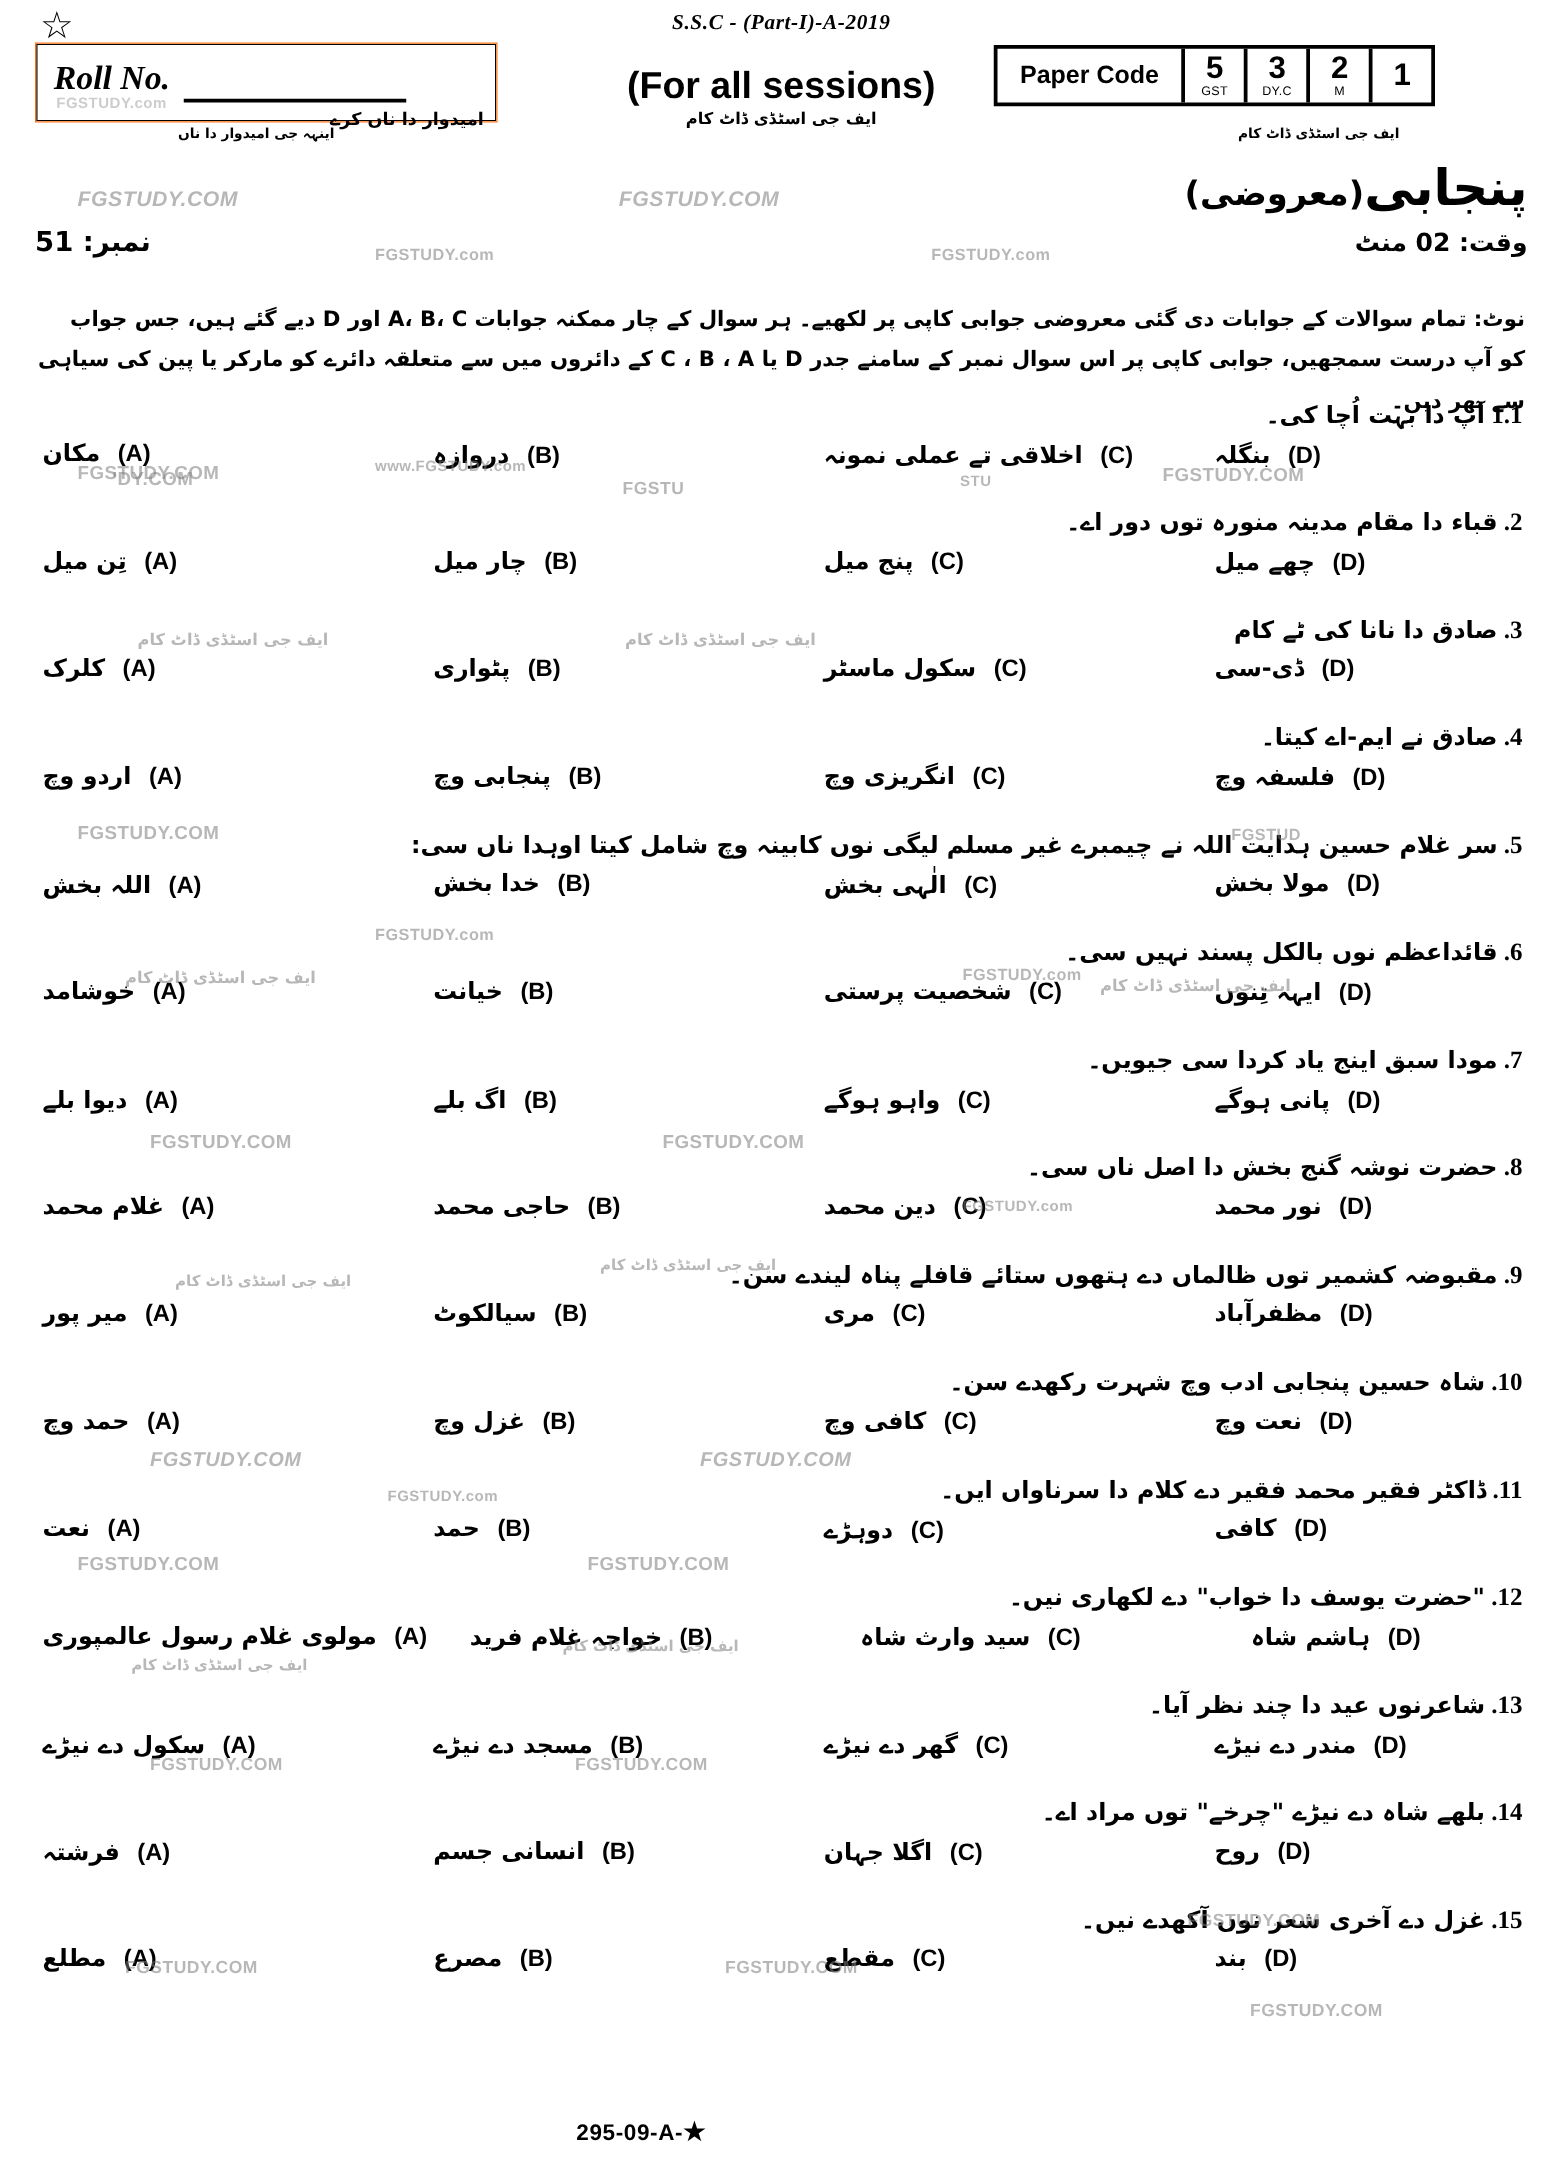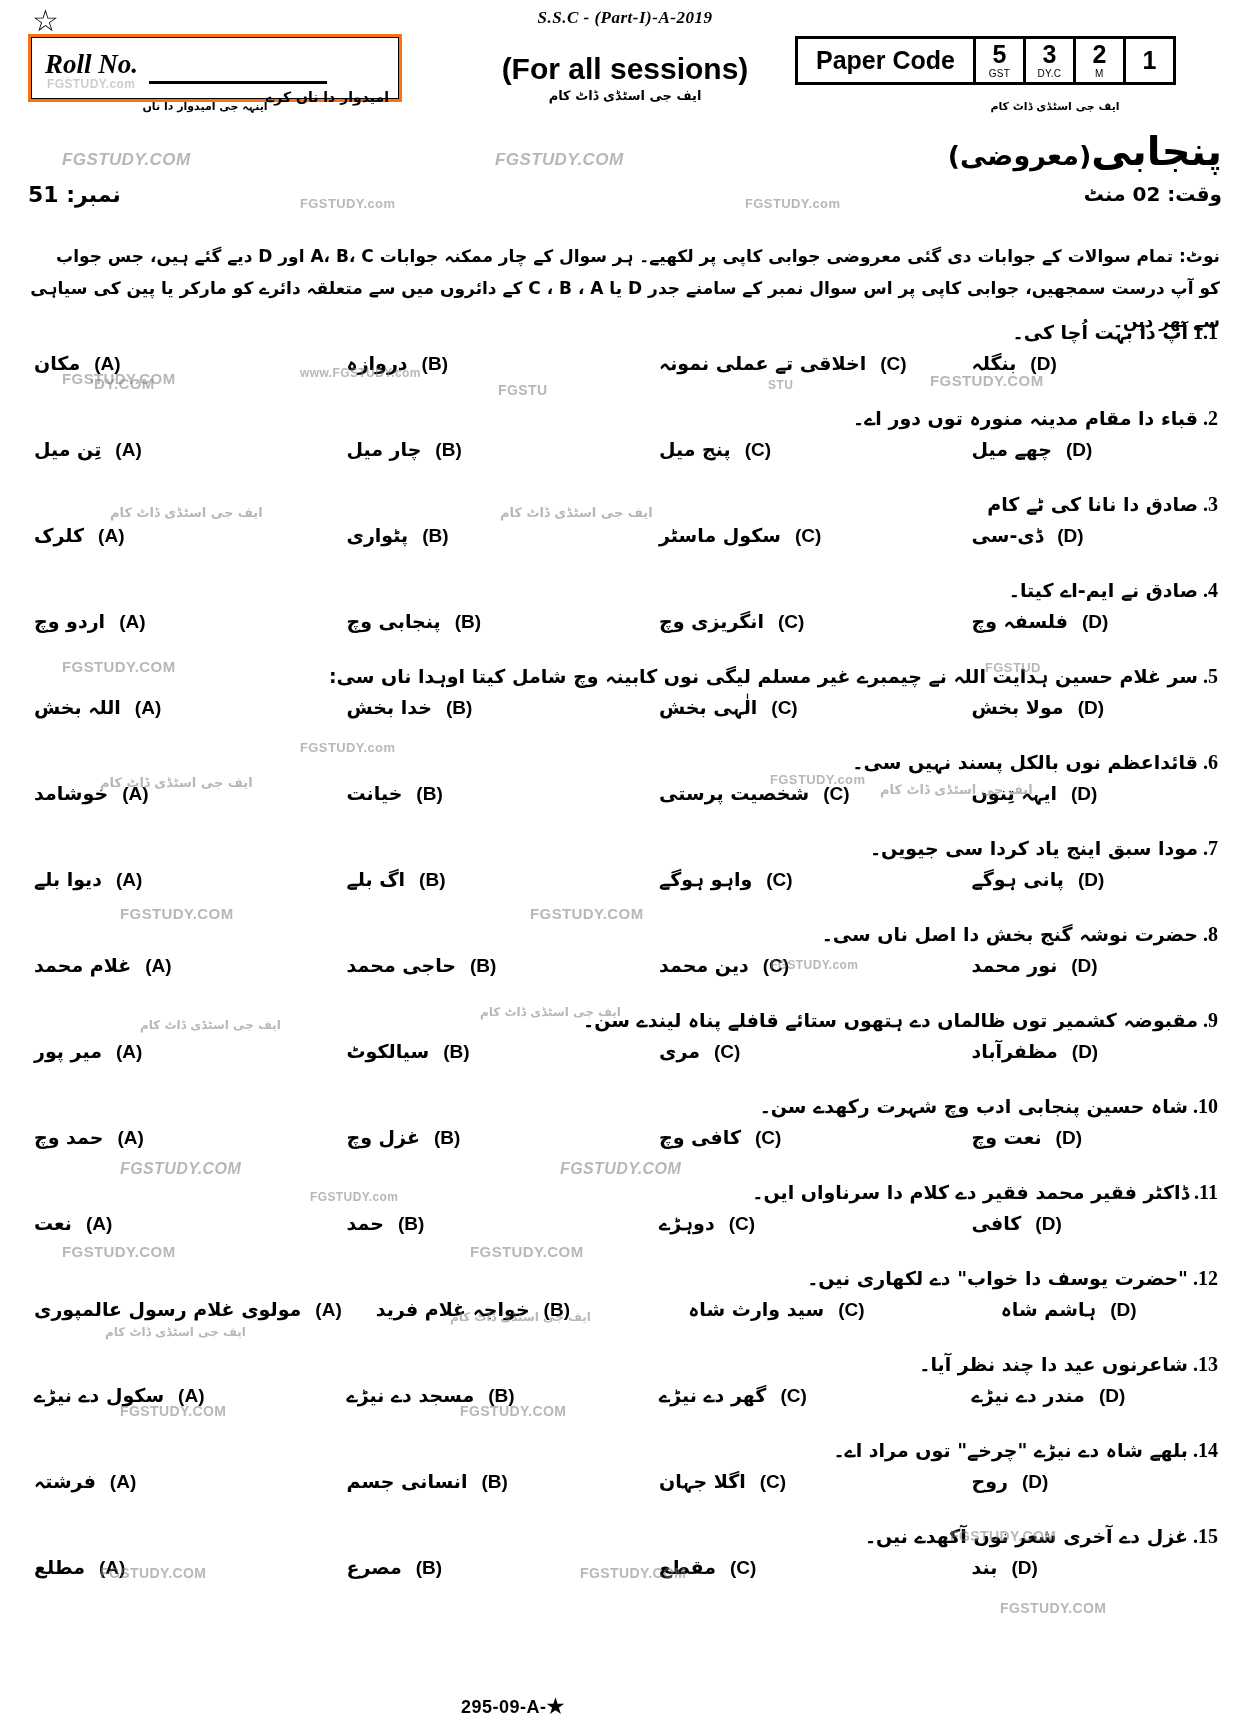--- a/index.html
+++ b/index.html
@@ -35,21 +35,21 @@
   .wm.urduwm{font-family:"DejaVu Sans",sans-serif;direction:rtl;font-weight:600;}
 
   
   #top-center-line{
     top:8px;left:0;width:1250px;text-align:center;
     font-family:"Liberation Serif",serif;font-style:italic;font-weight:700;
     font-size:17px;letter-spacing:.5px;
   }
   #roll-box{
     top:34px;left:28px;width:368px;height:62px;
-    border:3px solid #f97316;
+    border:1px solid #f97316;
     box-shadow:0 0 0 1px #000 inset;
     background:#fff;
   }
   #roll-star{
     top:6px;left:32px;font-size:30px;line-height:1;
   }
   #roll-label{
     position:absolute;top:12px;left:14px;
     font-family:"Liberation Serif",serif;
     font-style:italic;font-weight:700;font-size:27px;
@@ -80,21 +80,21 @@
   
   #paper-code-wrap{
     top:36px;left:795px;
     border:3px solid #000;
     display:flex;align-items:stretch;
     background:#fff;
   }
   #paper-code-wrap .pc-label{
     padding:7px 18px 7px 18px;
     font-family:"Liberation Sans",sans-serif;
-    font-weight:700;font-size:25px;
+    font-weight:700;font-size:20px;
     display:flex;align-items:center;
     border-right:3px solid #000;
     white-space:nowrap;
   }
   .pc-cell{
     width:47px;
     border-right:3px solid #000;
     display:flex;flex-direction:column;
     align-items:center;justify-content:center;
     padding:3px 0 2px;

